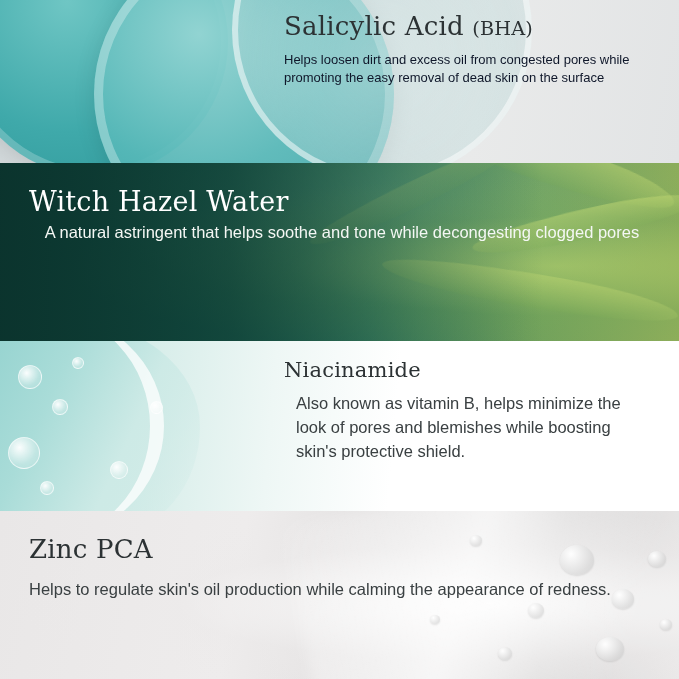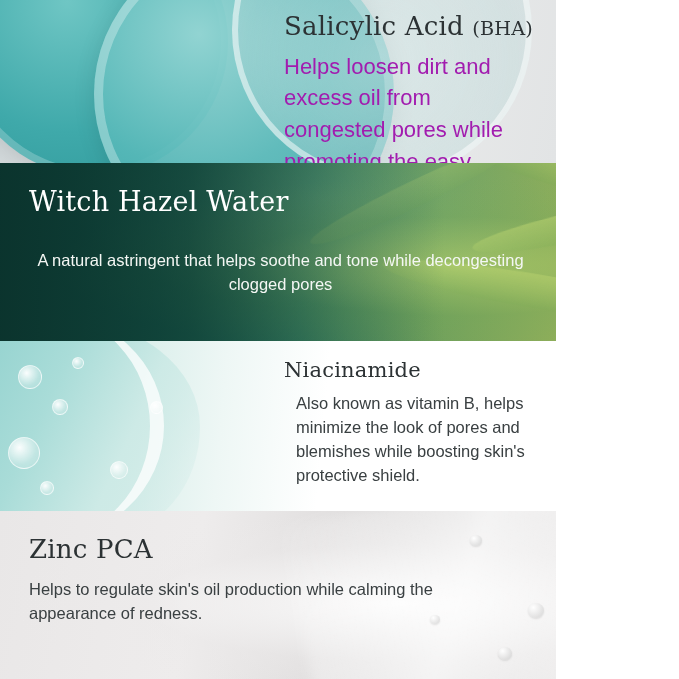--- a/index.html
+++ b/index.html
@@ -13,21 +13,21 @@
   .page {
     position: relative;
     width: 679px;
     height: 679px;
     overflow: hidden;
     background: #ffffff;
   }
 
   .panel {
     position: relative;
-    width: 556px;
+    width: 679px;
     overflow: hidden;
     box-sizing: border-box;
   }
 
   .panel-bg {
     position: absolute;
     inset: 0;
     z-index: 0;
   }
   .panel-content {
@@ -100,22 +100,22 @@
   }
   #panel-salicylic .panel-content {
     padding: 12px 22px 0 284px;
     color: #2f3436;
   }
   #panel-salicylic .ing-title {
     font-size: 26px;
     color: #2c3234;
   }
   #panel-salicylic .ing-body {
-    font-size: 22px;
-    color: #a21caf;
+    font-size: 13px;
+    color: #0f172a;
   }
 
   
   #panel-witch {
     height: 178px;
     background: #19584b;
   }
   #panel-witch .panel-bg {
     background:
       radial-gradient(ellipse at 82% 58%, rgba(190,215,110,0.55) 0%, rgba(120,170,90,0.25) 34%, rgba(0,0,0,0) 62%),
@@ -138,21 +138,21 @@
     background: linear-gradient(90deg, rgba(10,50,44,0.92) 0%, rgba(12,58,50,0.72) 34%, rgba(20,70,58,0.25) 62%, rgba(0,0,0,0) 80%);
     z-index: 1;
   }
   #panel-witch .panel-content {
     padding: 24px 24px 0 29px;
     color: #ffffff;
   }
   #panel-witch .ing-title {
     font-size: 27px;
     color: #ffffff;
-    margin-bottom: 32px;
+    margin-bottom: 4px;
   }
   #panel-witch .ing-body {
     font-size: 16.5px;
     color: #f4f7f4;
     text-align: center;
   }
 
   
   #panel-niacinamide {
     height: 170px;

